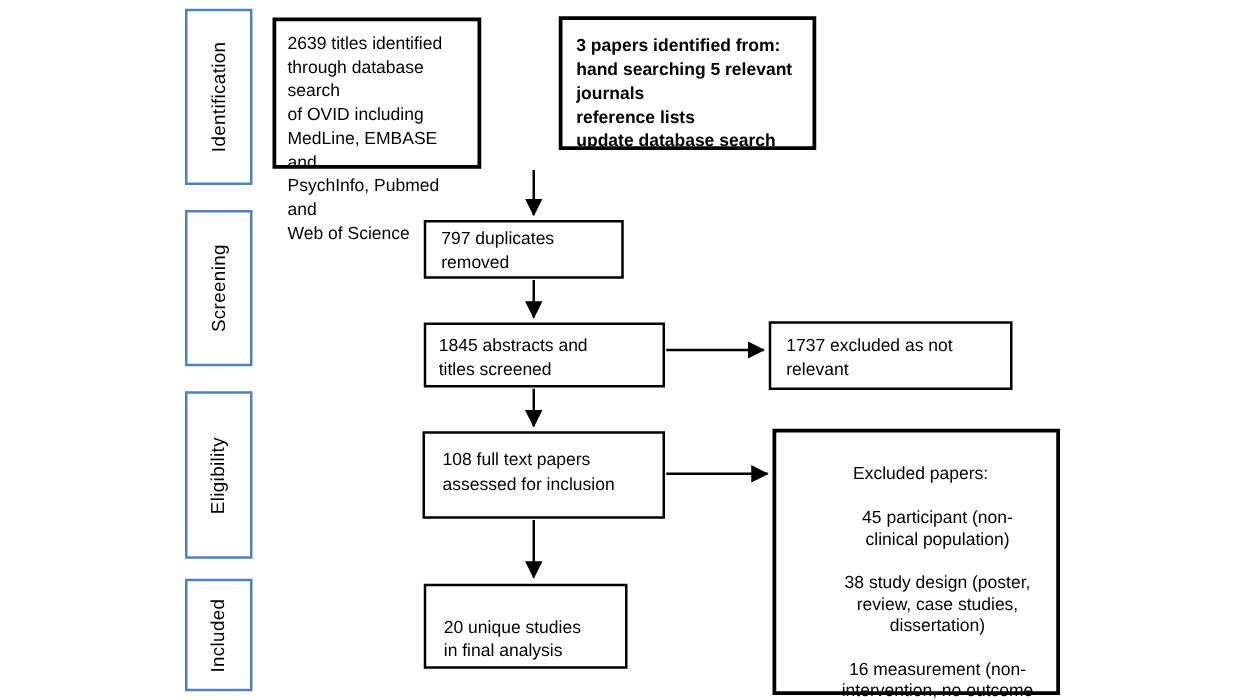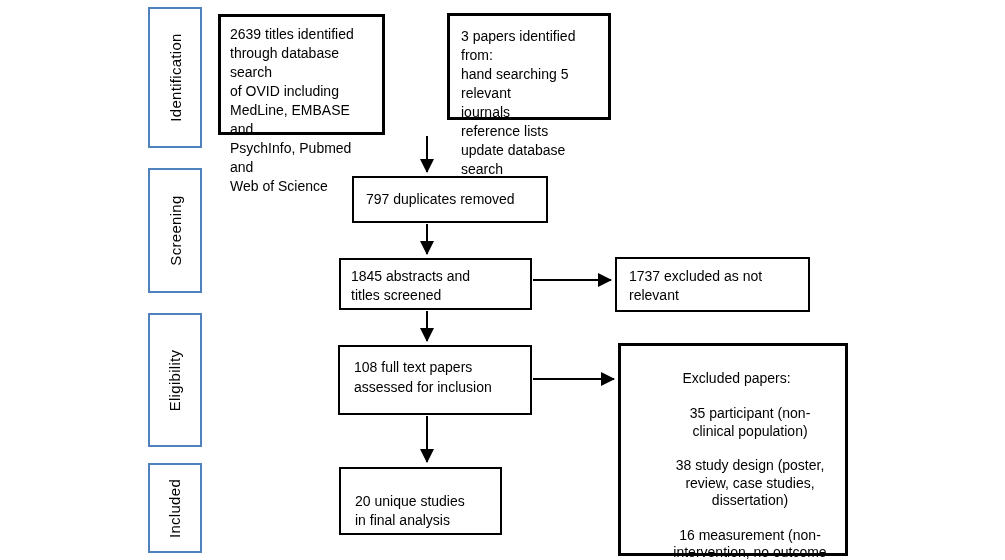--- a/index.html
+++ b/index.html
@@ -21,22 +21,22 @@
   .stage-screening{top:168px;height:125px;}
   .stage-eligibility{top:313px;height:134px;}
   .stage-included{top:463px;height:90px;}
   
   .node{
     position:absolute;box-sizing:border-box;background:#fff;
     border:2px solid var(--box-border,#000);
     font-size:14px;line-height:19px;white-space:pre-line;
   }
   .n-db{left:218px;top:14px;width:167px;height:121px;border-width:3px;padding:8px 9px;}
-  .n-hand{left:447px;top:13px;width:164px;height:107px;border-width:3px;padding:11px 11px;}
-  .n-dup{left:352px;top:176px;width:196px;height:47px;display:flex;align-items:center;padding-left:12px;}
+  .n-hand{left:447px;top:13px;width:206px;height:107px;border-width:3px;padding:11px 11px;font-weight:bold;}
+  .n-dup{left:339px;top:176px;width:160px;height:47px;display:flex;align-items:center;padding-left:12px;}
   .n-abs{left:339px;top:258px;width:193px;height:52px;padding:7px 10px;}
   .n-notrel{left:615px;top:257px;width:195px;height:55px;padding:8px 12px;}
   .n-full{left:338px;top:345px;width:194px;height:70px;padding:10px 14px;line-height:20px;}
   .n-excl{left:618px;top:343px;width:230px;height:213px;border-width:3px;
           padding:7px 6px 0 13px;line-height:17.4px;text-align:center;}
   .n-final{left:339px;top:467px;width:163px;height:68px;padding:23px 14px;}
   .excl-item{margin-left:27px;white-space:pre-line;}
   
   .arrows{position:absolute;left:0;top:0;pointer-events:none;}
   .arrows line{stroke:var(--arrow,#000);stroke-width:2;}
@@ -75,21 +75,21 @@
     <span>797 duplicates removed</span>
   </div>
   <div class="node n-abs">1845 abstracts and
 titles screened</div>
   <div class="node n-notrel">1737 excluded as not
 relevant</div>
   <div class="node n-full">108 full text papers
 assessed for inclusion</div>
   <div class="node n-excl">
     <div>Excluded papers:</div>
-    <div class="excl-item">35 participant (non-
+    <div class="excl-item">45 participant (non-
 clinical population)</div>
     <div class="excl-item">38 study design (poster,
 review, case studies,
 dissertation)</div>
     <div class="excl-item">16 measurement (non-
 intervention, no outcome
 measures)</div>
     
   </div>
   <div class="node n-final">20 unique studies

